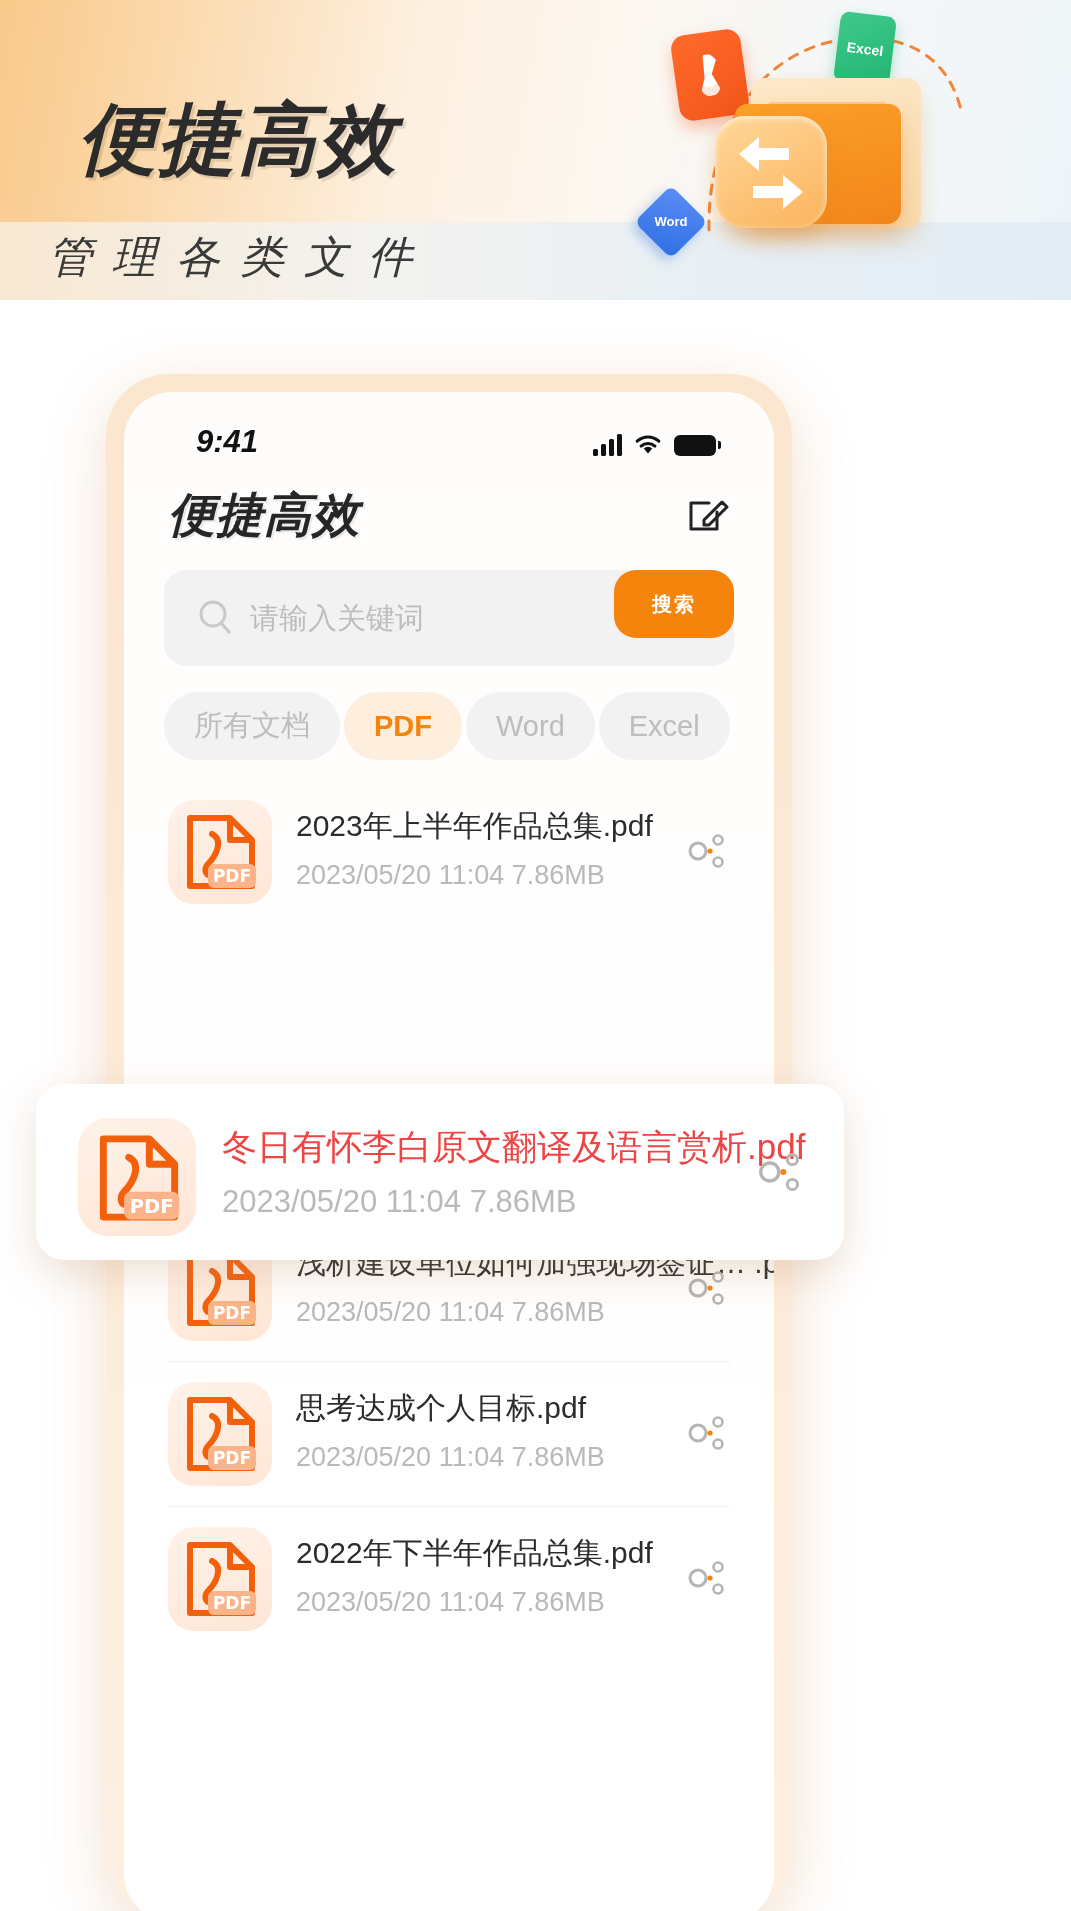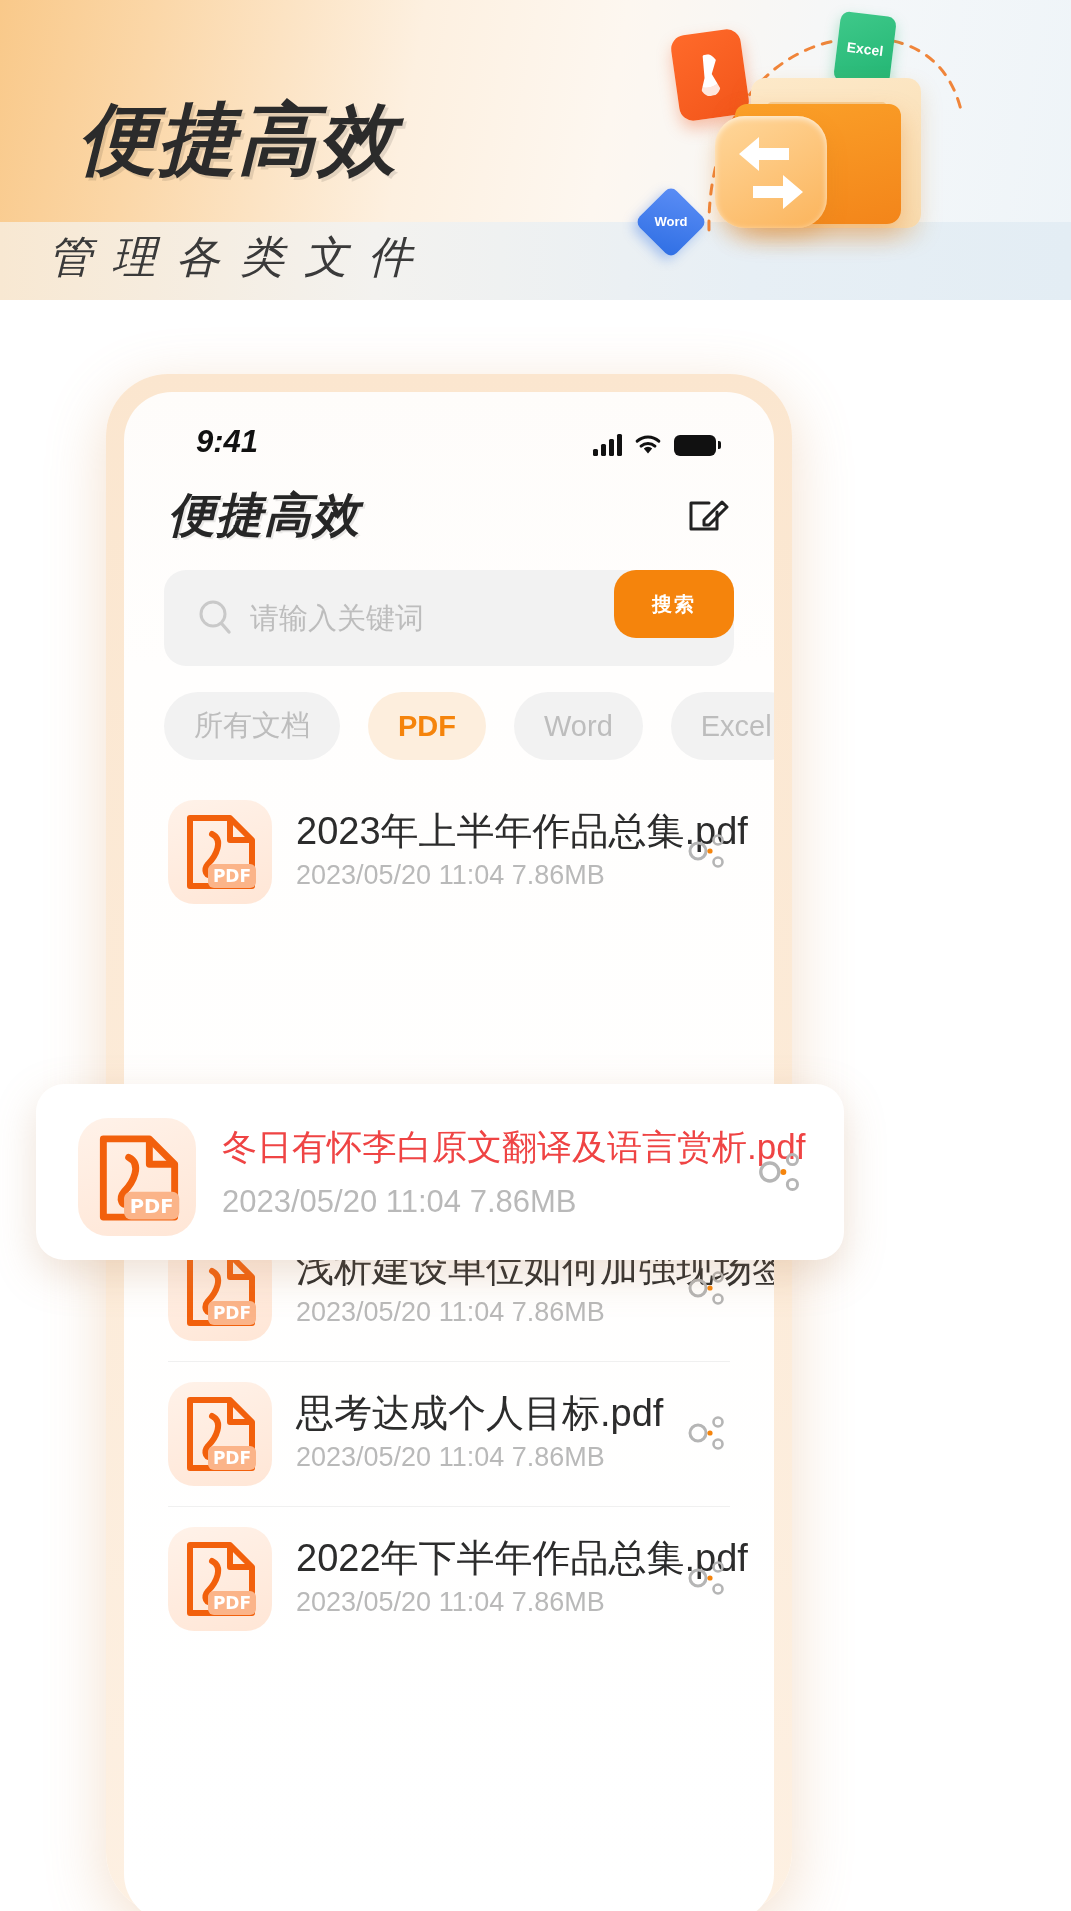--- a/index.html
+++ b/index.html
@@ -135,39 +135,39 @@
   .search-placeholder{
     position:absolute;left:86px;top:28px;font-size:29px;color:#bdbdbd;line-height:40px;
   }
   .search-btn{
     position:absolute;right:0;top:0;width:120px;height:68px;border:none;border-radius:22px;
     background:#f5840c;color:#fff;font-size:20px;font-weight:700;cursor:pointer;
     font-family:"Liberation Sans",sans-serif;letter-spacing:2px;
   }
 
   
-  .chips{position:absolute;left:40px;top:300px;width:620px;height:68px;display:flex;gap:28px;}
+  .chips{position:absolute;left:40px;top:300px;width:620px;height:68px;display:flex;gap:4px;}
   .chip{
     height:68px;border-radius:34px;background:#f2f2f2;color:#bdbdbd;
     font-size:29px;display:flex;align-items:center;justify-content:center;
     padding:0 30px;white-space:nowrap;flex:0 0 auto;cursor:pointer;
   }
   .chip.active{background:#fdeedd;color:#f5840c;font-weight:700;}
 
   
   .file-list{position:absolute;left:0;top:388px;width:650px;}
   .file-row{position:relative;height:144px;margin:0 44px;}
   .file-row.sep{border-bottom:1px solid #f0f0f0;}
   .ficon{
     position:absolute;left:0;top:20px;width:104px;height:104px;border-radius:26px;
     background:linear-gradient(160deg,#fff2e9,#ffe6d6);
   }
   .ficon svg{position:absolute;left:14px;top:12px;}
   .fname{
-    position:absolute;left:128px;top:26px;font-size:38px;color:#2c2c2c;white-space:nowrap;
+    position:absolute;left:128px;top:26px;font-size:30px;color:#2c2c2c;white-space:nowrap;
   }
   .fmeta{
     position:absolute;left:128px;top:80px;font-size:27px;color:#b9b9b9;white-space:nowrap;
   }
   .fmore{position:absolute;right:0;top:48px;width:46px;height:46px;}
 
   
   .float-card{
     position:absolute;left:36px;top:1084px;width:808px;height:176px;border-radius:28px;
     background:#fff;box-shadow:0 14px 42px rgba(190,140,95,.26);

